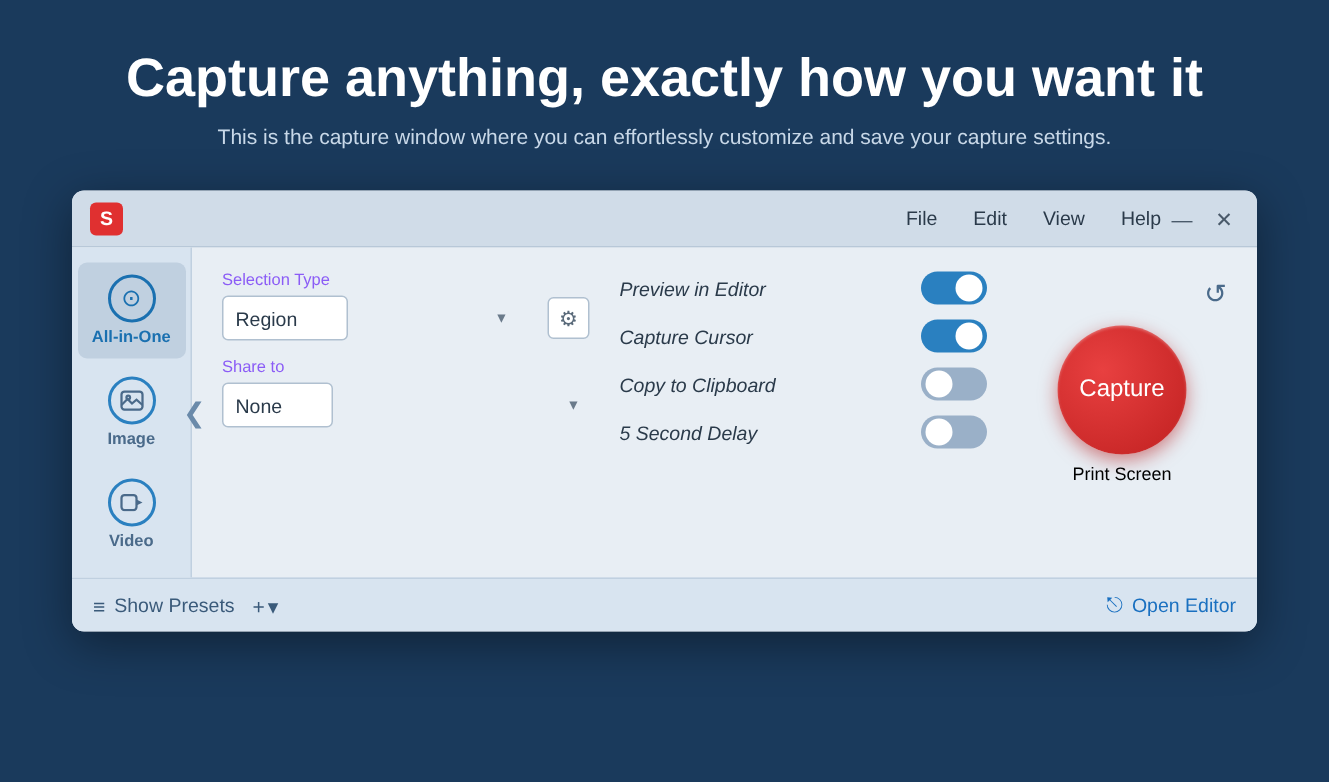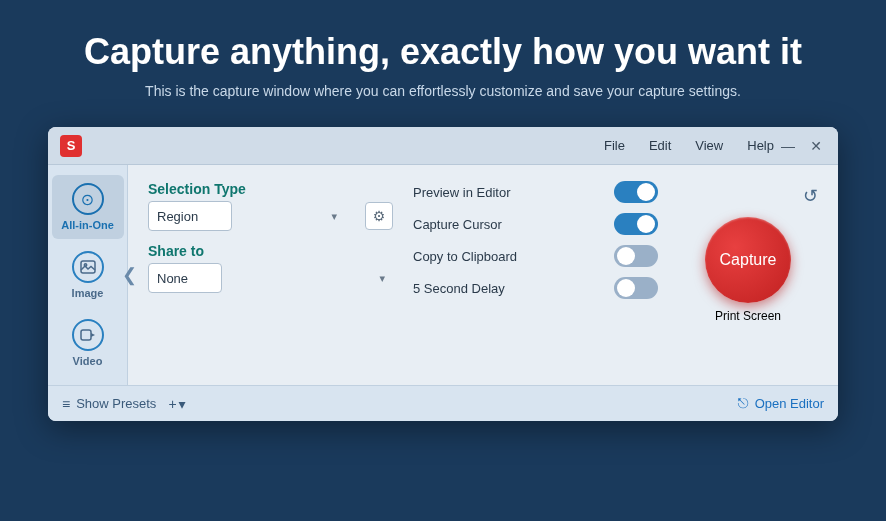--- a/index.html
+++ b/index.html
@@ -185,24 +185,24 @@
     .capture-panel {
       width: 140px;
       display: flex;
       flex-direction: column;
       align-items: center;
       justify-content: space-between;
       padding: 4px 0;
     }
 
     .field-label {
-      font-size: 14px;
-      color: #0f766e;
+      font-size: 11px;
+      color: #8b5cf6;
       margin-bottom: 4px;
-      font-weight: 700;
+      font-weight: 400;
     }
 
     .select-row {
       display: flex;
       align-items: center;
       gap: 20px;
     }
 
     .select-input {
       flex: 1;
@@ -247,20 +247,21 @@
       color: #5a6a7a;
       font-size: 14px;
     }
 
     
     .toggle-row {
       display: flex;
       align-items: center;
       justify-content: space-between;
       gap: 10px;
+      font-style: italic;
     }
 
     .toggle-label {
       font-size: 13px;
       color: #2a3a4a;
     }
 
     
     .toggle {
       width: 44px;

